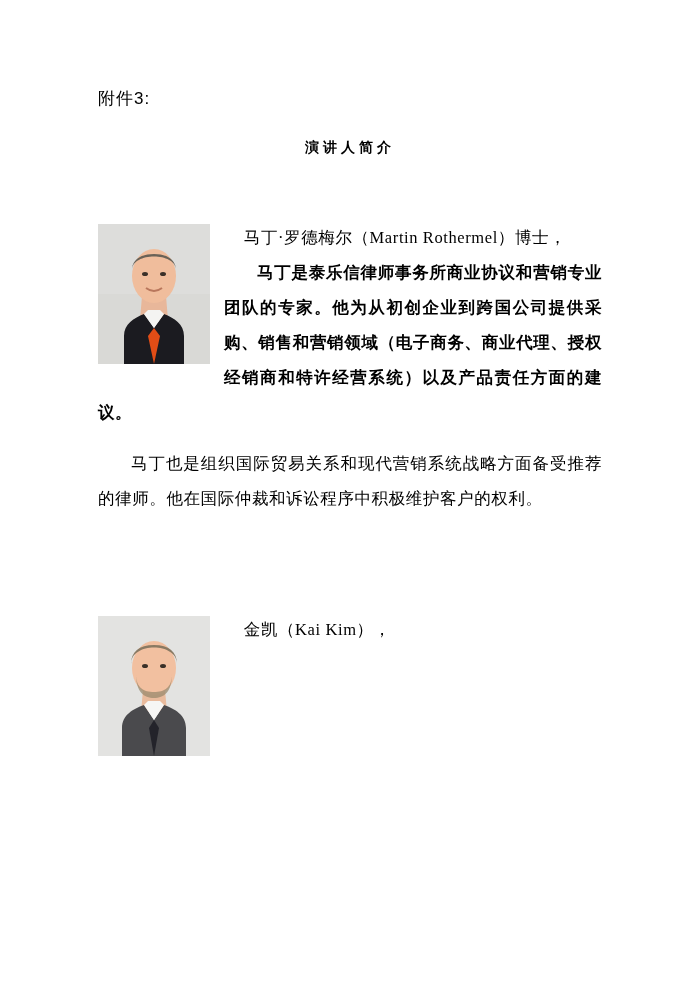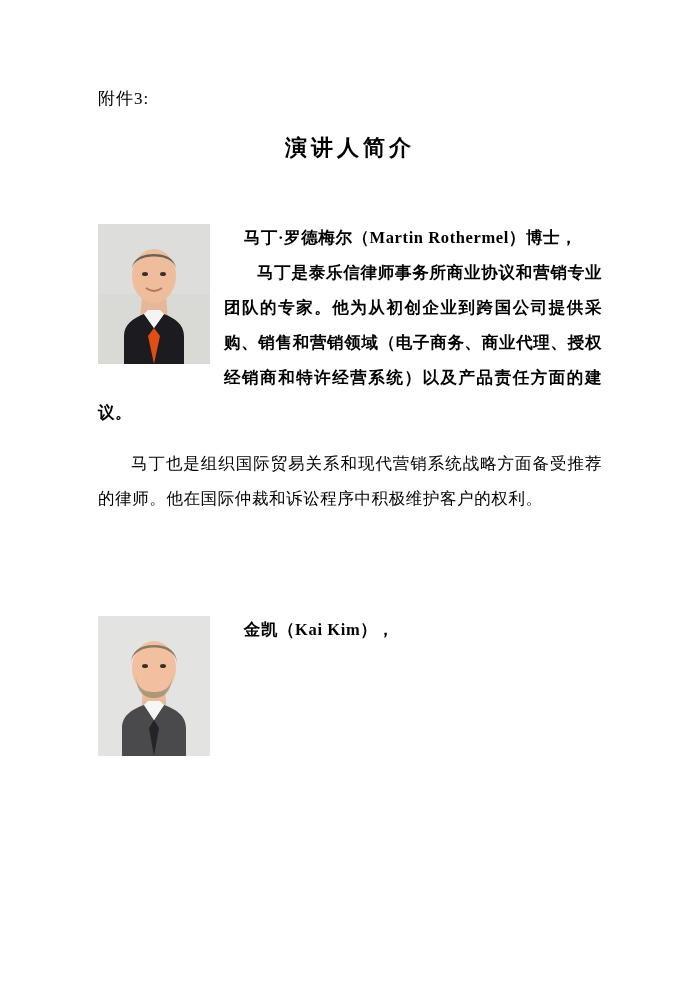--- a/index.html
+++ b/index.html
@@ -22,29 +22,29 @@
     height: 989px;
     background: #fff;
   }
   .content {
     position: absolute;
     left: 98px;
     top: 86px;
     width: 504px;
   }
   .attachment-label {
-    font-family: Liberation Serif, serif;
+    font-family: Liberation Sans, sans-serif;
     font-size: 17px;
     letter-spacing: 1px;
     line-height: 26px;
     margin-bottom: 20px;
   }
   .doc-title {
     text-align: center;
-    font-size: 22px;
+    font-size: 14px;
     font-weight: bold;
     letter-spacing: 4px;
     margin: 14px 0 0 0;
     line-height: 32px;
   }
   .bio-block {
     position: relative;
     margin-top: 56px;
   }
   .bio-block.second {
@@ -62,21 +62,21 @@
     display: block;
   }
   .bio-text {
     font-size: 16.5px;
     line-height: 35px;
     letter-spacing: 0.6px;
     text-align: justify;
     text-justify: inter-ideograph;
   }
   .bio-name {
-    font-weight: bold;
+    font-weight: normal;
     display: inline;
   }
   .indent {
     text-indent: 2em;
     display: block;
     font-weight: bold;
   }
   .para {
     display: block;
     text-indent: 2em;

